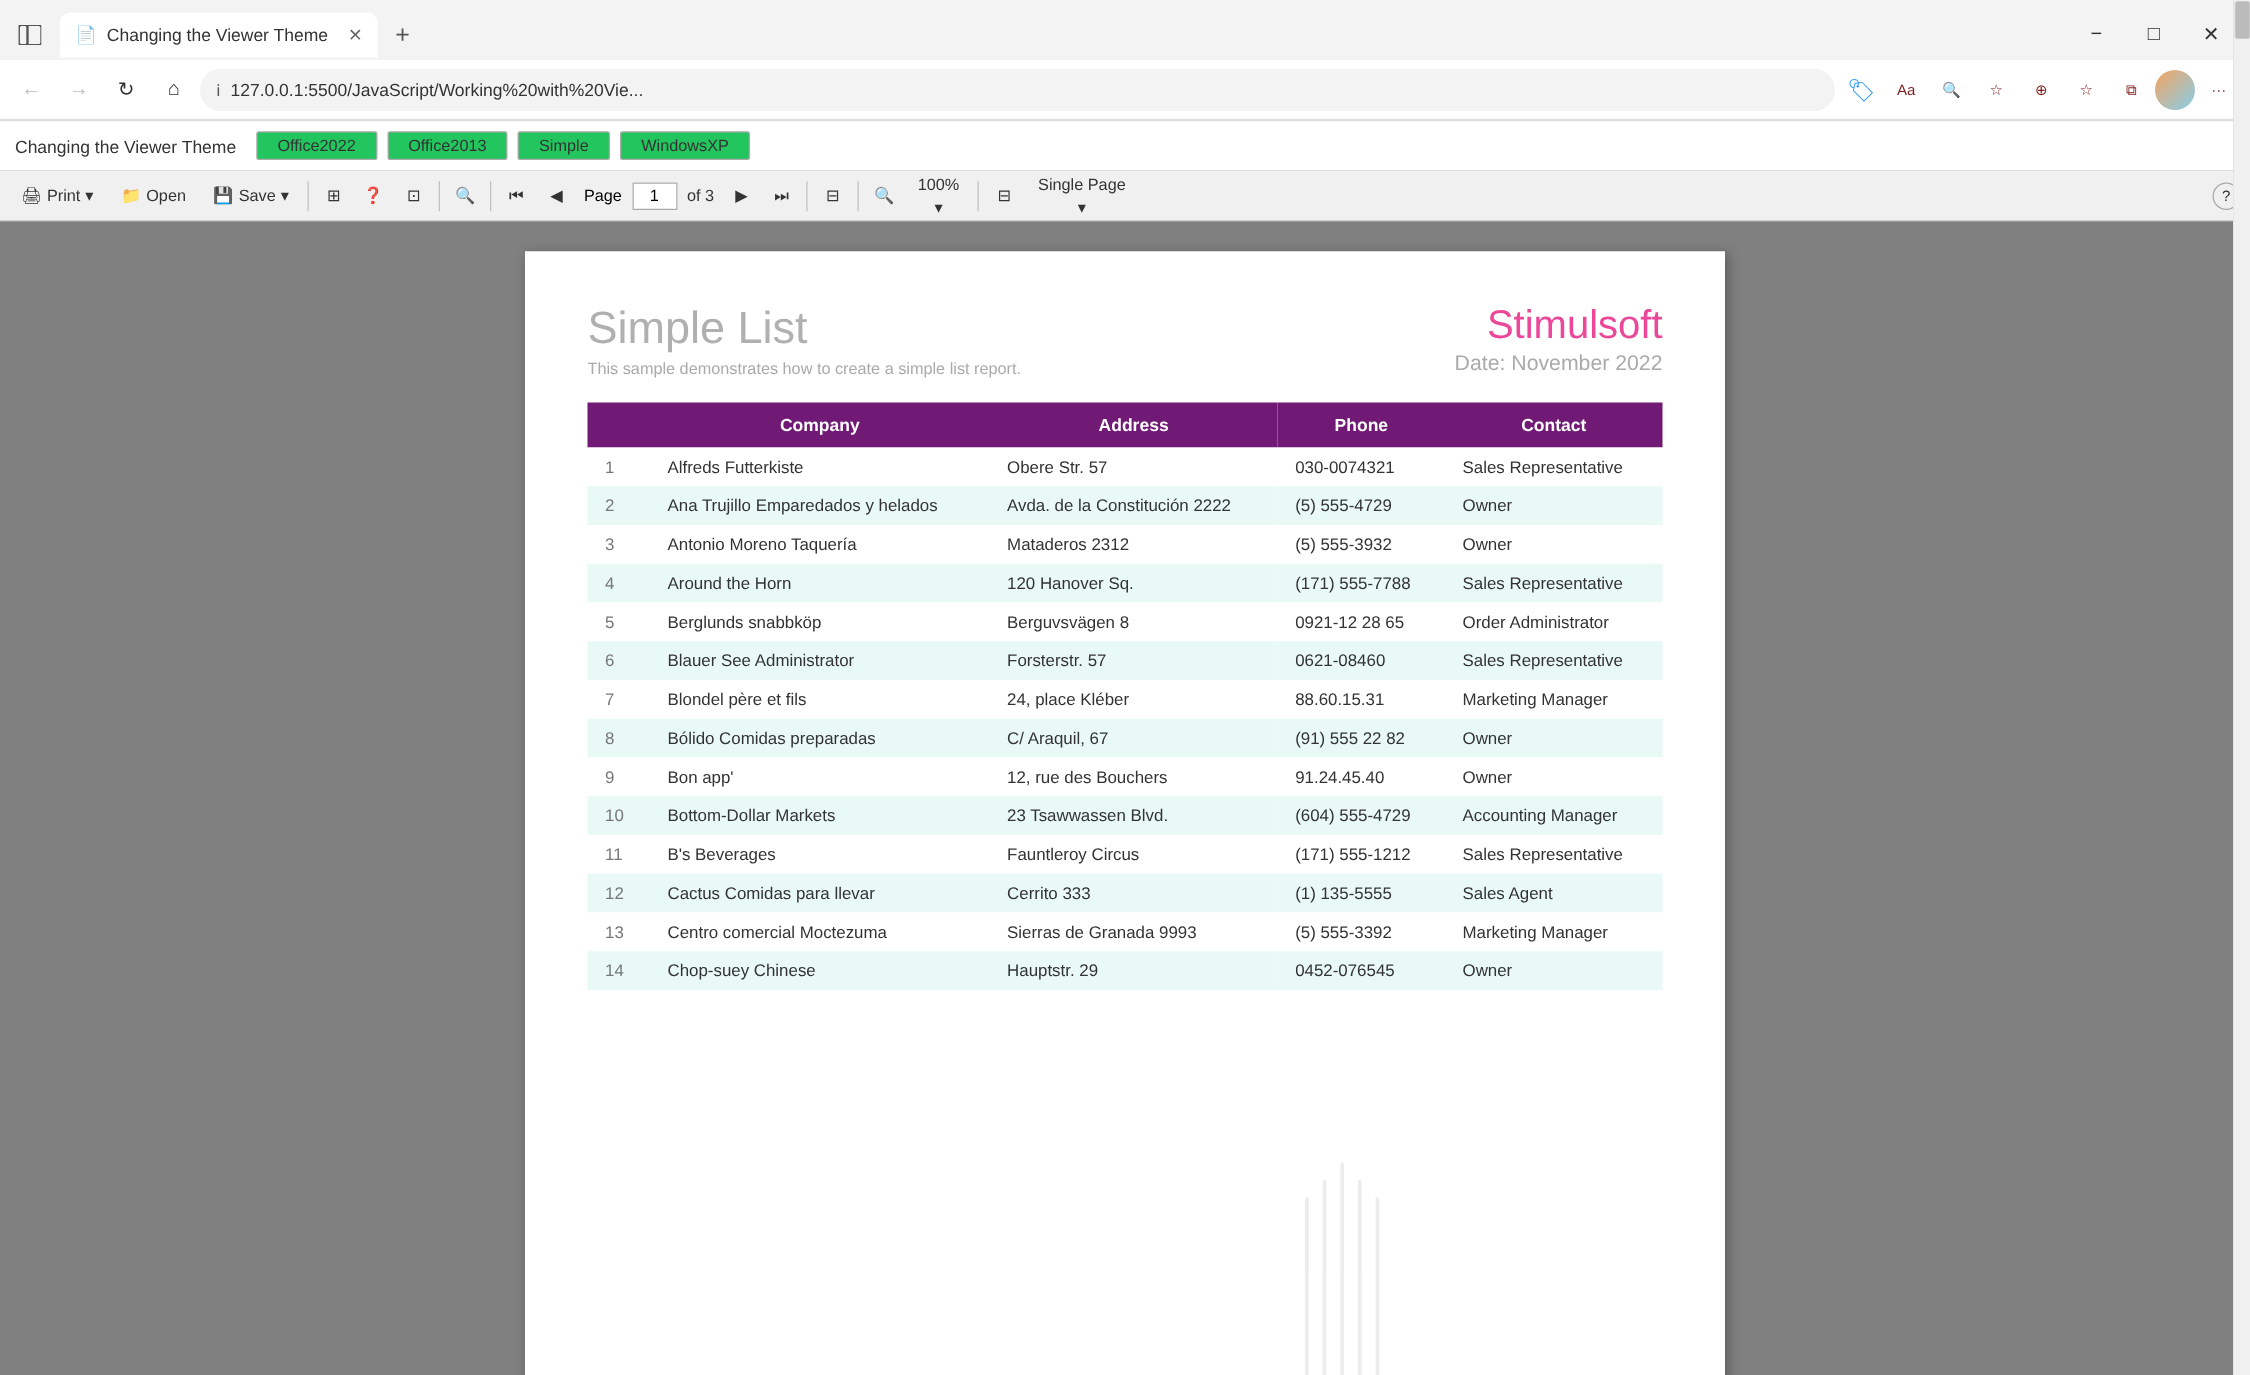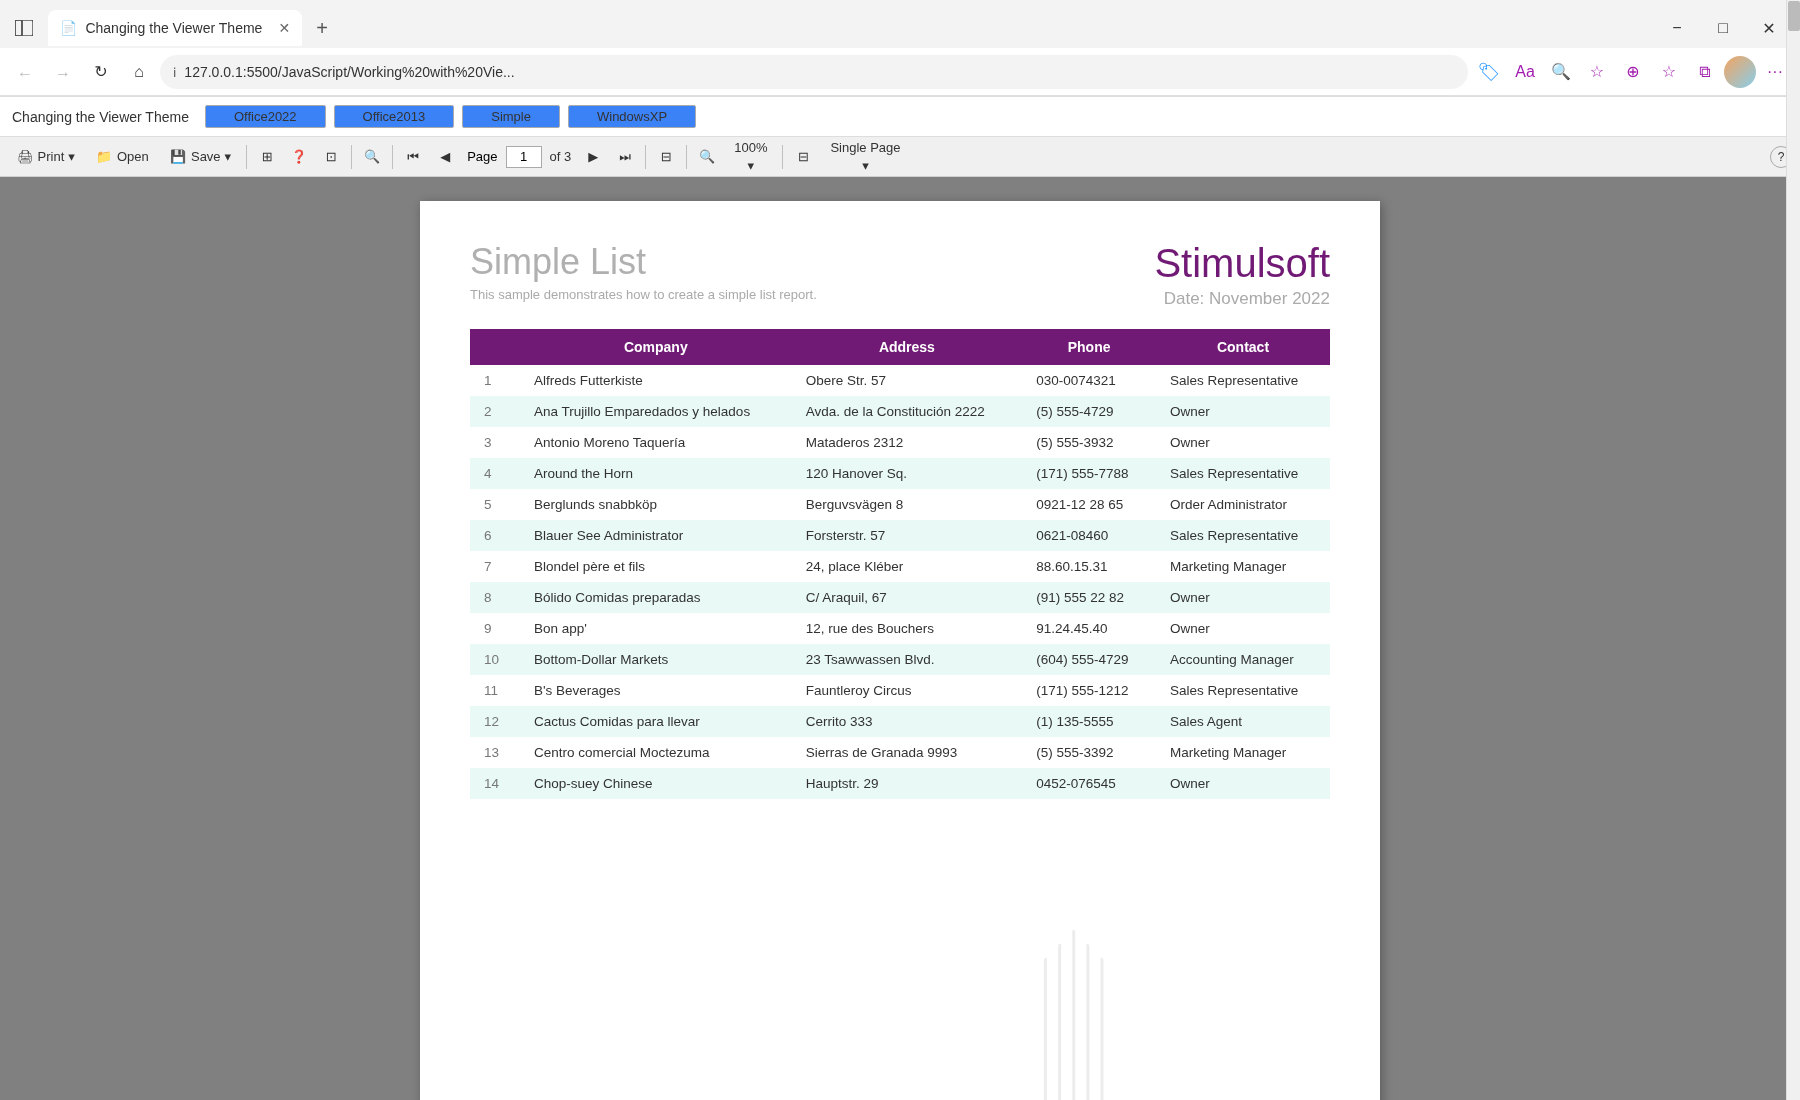--- a/index.html
+++ b/index.html
@@ -16,43 +16,43 @@
     .window-controls { margin-left: auto; display: flex; align-items: center; gap: 0; padding-right: 8px; }
     .win-btn { width: 46px; height: 32px; display: flex; align-items: center; justify-content: center; font-size: 16px; color: #333; cursor: pointer; }
 
     .browser-toolbar { display: flex; align-items: center; padding: 4px 8px; background: #fff; height: 48px; gap: 4px; border-bottom: 1px solid #e0e0e0; }
     .nav-btn { width: 34px; height: 34px; border-radius: 50%; display: flex; align-items: center; justify-content: center; color: #333; cursor: pointer; font-size: 16px; border: none; background: transparent; }
     .nav-btn.disabled { color: #bbb; cursor: default; }
     .address-bar { flex: 1; display: flex; align-items: center; background: #f3f3f3; border-radius: 20px; padding: 4px 12px; height: 34px; gap: 8px; font-size: 14px; color: #333; border: 1px solid transparent; }
     .address-bar .lock-icon { color: #555; font-size: 13px; }
     .address-bar .url-text { flex: 1; font-size: 14px; color: #333; }
     .browser-actions { display: flex; align-items: center; gap: 2px; }
-    .action-btn { width: 34px; height: 34px; border-radius: 50%; display: flex; align-items: center; justify-content: center; color: #a21caf; cursor: pointer; font-size: 16px; border: none; background: transparent; }
+    .action-btn { width: 34px; height: 34px; border-radius: 50%; display: flex; align-items: center; justify-content: center; color: #7f1d1d; cursor: pointer; font-size: 12px; border: none; background: transparent; }
     .profile-btn { width: 32px; height: 32px; border-radius: 50%; overflow: hidden; background: linear-gradient(135deg, #f4a460, #87ceeb); cursor: pointer; }
 
     
     .viewer-header { background: #fff; border-bottom: 1px solid #ddd; padding: 8px 12px; display: flex; align-items: center; gap: 8px; font-size: 14px; }
     .viewer-title { font-size: 14px; color: #333; margin-right: 8px; }
-    .theme-btn { border: 1px solid #aaa; background: #3b82f6; padding: 3px 28px; font-size: 13px; cursor: pointer; border-radius: 2px; color: #333; }
+    .theme-btn { border: 1px solid #aaa; background: #22c55e; padding: 3px 16px; font-size: 13px; cursor: pointer; border-radius: 2px; color: #333; }
 
     .viewer-toolbar { background: #f0f0f0; border-bottom: 1px solid #d0d0d0; padding: 4px 8px; display: flex; align-items: center; gap: 4px; height: 40px; }
     .toolbar-btn { display: flex; align-items: center; gap: 4px; padding: 3px 8px; border: 1px solid transparent; border-radius: 2px; cursor: pointer; font-size: 13px; color: #333; background: transparent; }
     .toolbar-sep { width: 1px; height: 24px; background: #c0c0c0; margin: 0 2px; }
     .toolbar-icon-btn { width: 28px; height: 28px; display: flex; align-items: center; justify-content: center; border: 1px solid transparent; border-radius: 2px; cursor: pointer; font-size: 13px; color: #333; background: transparent; }
     .page-input { width: 36px; height: 22px; border: 1px solid #aaa; text-align: center; font-size: 13px; padding: 1px 3px; }
     .page-total { font-size: 13px; color: #333; margin: 0 4px; }
     .zoom-btn { display: flex; align-items: center; gap: 3px; padding: 3px 8px; border: 1px solid transparent; border-radius: 2px; cursor: pointer; font-size: 13px; color: #333; background: transparent; flex-direction: column; }
     .toolbar-spacer { flex: 1; }
     .help-btn { width: 22px; height: 22px; border: 1px solid #aaa; border-radius: 50%; display: flex; align-items: center; justify-content: center; font-size: 12px; cursor: pointer; color: #333; background: #f0f0f0; }
 
     
     .document-area { background: #808080; padding: 24px; min-height: 800px; display: flex; justify-content: center; }
     .document-page { background: #fff; width: 960px; min-height: 950px; padding: 40px 50px; box-shadow: 2px 2px 10px rgba(0,0,0,0.3); }
     .report-title { font-size: 36px; color: #b0b0b0; font-weight: 300; }
-    .report-brand { font-size: 40px; color: #701a75; font-weight: 300; text-align: right; }
+    .report-brand { font-size: 32px; color: #ec4899; font-weight: 300; text-align: right; }
     .report-subtitle { font-size: 13px; color: #aaa; margin-top: 4px; }
     .report-date { font-size: 17px; color: #aaa; text-align: right; margin-top: 3px; }
     .header-row { display: flex; justify-content: space-between; margin-bottom: 20px; }
     .header-left { }
     .header-right { text-align: right; }
 
     
     .data-table { width: 100%; border-collapse: collapse; }
     .data-table thead tr th { background: #701a75; color: #fff; font-weight: 600; padding: 10px 14px; font-size: 14px; }
     .data-table thead tr th:first-child { width: 60px; }

